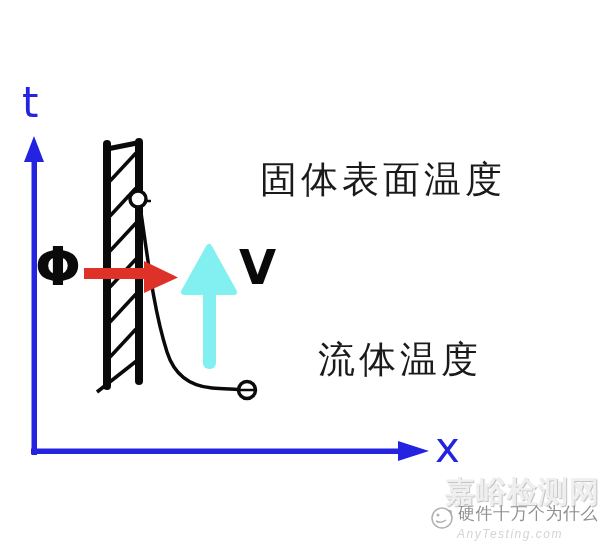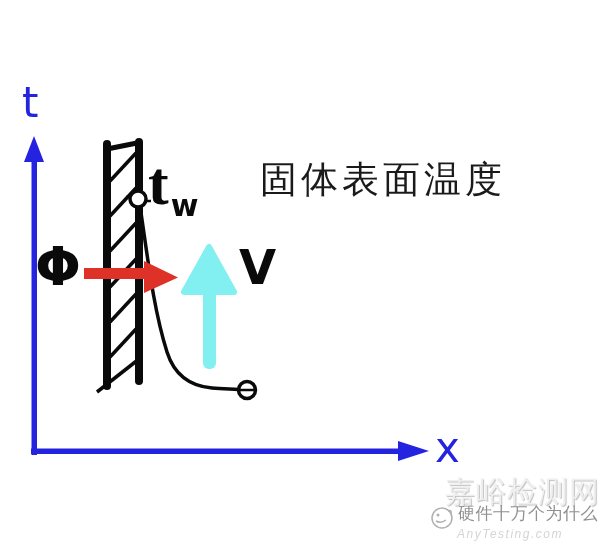--- a/index.html
+++ b/index.html
@@ -24,21 +24,21 @@
   .temp-sub   { font-family:"DejaVu Sans", sans-serif; font-weight:bold; font-size:30px;
                 position:relative; top:12px; left:2px; }
   #tw-label { left:148px; top:152px; }
   #tf-label { left:266px; top:326px; }
 
   .caption { font-family:"Liberation Serif", serif; color:#1a1a1a; font-size:37px;
              letter-spacing:4px; }
   #solid-caption { left:224px; top:161px;margin-left:36px; }
   #fluid-caption { left:318px; top:341px; }
 
-  .wm-big { left:445px; top:477px; font-size:30px; font-weight:normal;
+  .wm-big { left:445px; top:477px; font-size:30px; font-weight:bold;
             font-family:"Liberation Sans", sans-serif; color:#efefef;
             text-shadow:1px 1px 1px #bfbfbf, -1px -1px 0 #ffffff; letter-spacing:1px; }
   .wm-brand { left:458px; top:505px; font-size:17px; color:#909090;
               font-family:"Liberation Sans", sans-serif;
               text-shadow:1px 1px 0 #ffffff; letter-spacing:0.5px; }
   .wm-url { left:457px; top:518px; font-size:12px; font-style:italic; color:#d4d4d4;
             font-family:"Liberation Sans", sans-serif; letter-spacing:1.5px;margin-top:10px; }
   #wm-logo { position:absolute; left:428px; top:503px; }
 </style>
 </head>
@@ -94,27 +94,25 @@
       <polygon points="209,247 184,292 234,292" stroke="#82F0F0" stroke-width="6" stroke-linejoin="round"></polygon>
       <rect x="203" y="287" width="13" height="82" rx="6"></rect>
     </g>
   </svg>
 
   <div class="lbl axis-label" id="t-axis-label">t</div>
   <div class="lbl axis-label" id="x-axis-label">x</div>
 
   <div class="lbl" id="phi-label">Φ</div>
 
-  <div class="lbl temp-label" id="tw-label">
-    <span class="temp-main">t</span><span class="temp-sub">w</span>
-  </div>
   <div class="lbl caption" id="solid-caption">固体表面温度</div>
 
   <div class="lbl" id="v-label">V</div>
 
+  <div class="lbl caption" id="fluid-caption">流体温度</div>
 
   <div class="lbl wm-big">嘉峪检测网</div>
   <svg id="wm-logo" width="28" height="28" viewBox="0 0 28 28">
     <circle cx="14" cy="15" r="10" fill="none" stroke="#b0b0b0" stroke-width="1.5"></circle>
     <circle cx="10" cy="12" r="1.5" fill="#b0b0b0"></circle>
     <path d="M 8 18 Q 13 21 18 17" fill="none" stroke="#b0b0b0" stroke-width="1.5"></path>
     <path d="M 20 8 Q 24 6 23 11" fill="none" stroke="#b0b0b0" stroke-width="1.5"></path>
   </svg>
   <div class="lbl wm-brand">硬件十万个为什么</div>
   <div class="lbl wm-url">AnyTesting.com</div>

